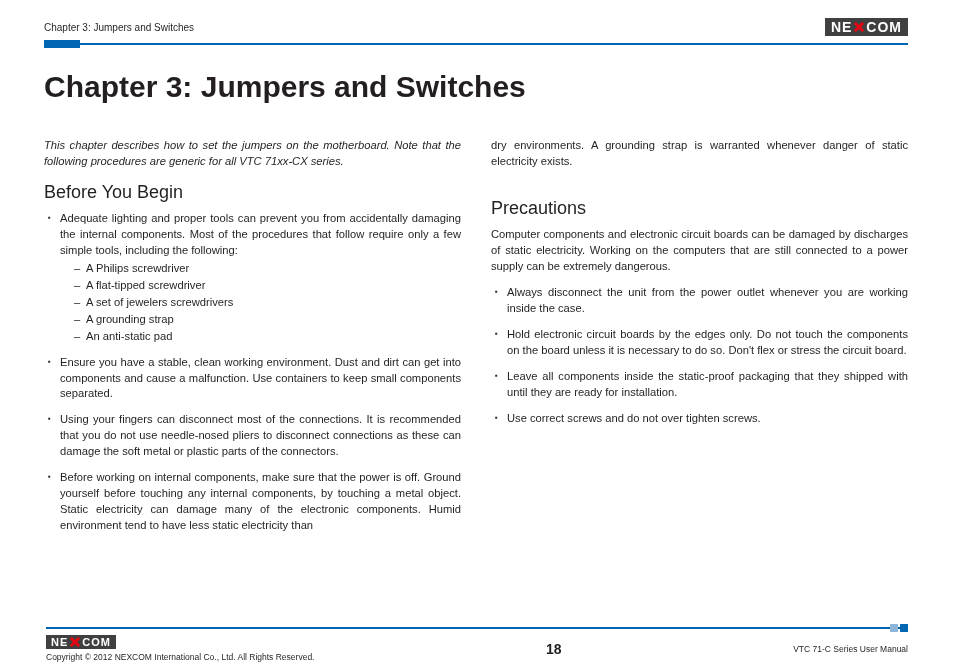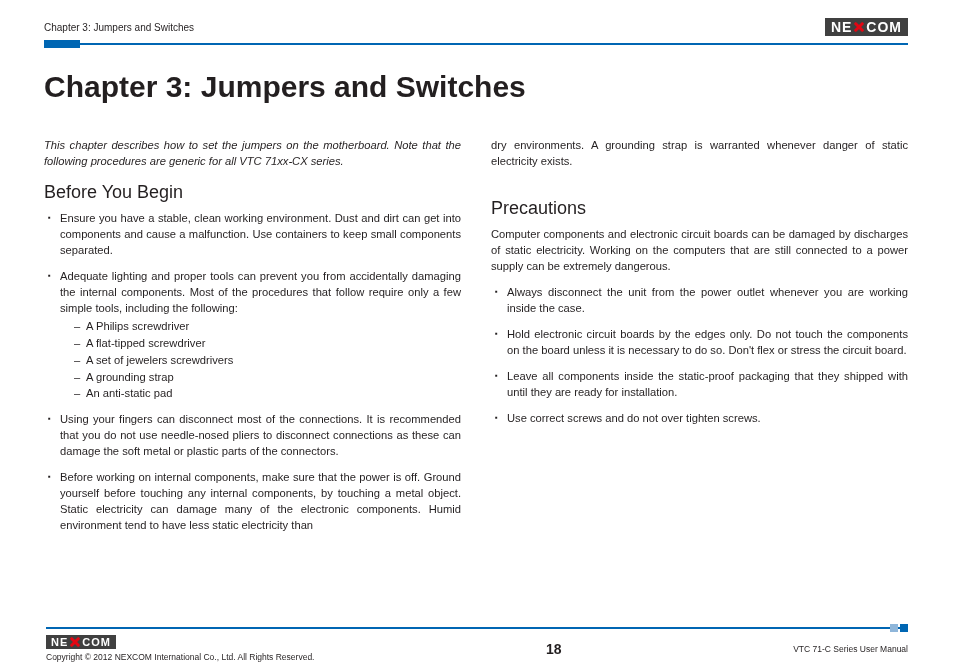--- a/index.html
+++ b/index.html
@@ -159,31 +159,31 @@
   <h1 class="chapter-title">Chapter 3: Jumpers and Switches</h1>
 
   <div class="columns">
 
     <div class="col">
       <p class="intro">This chapter describes how to set the jumpers on the motherboard. Note that the following procedures are generic for all VTC 71xx-CX series.</p>
 
       <h2 class="section">Before You Begin</h2>
 
       <ul class="bullets">
-        <li>Ensure you have a stable, clean working environment. Dust and dirt can get into components and cause a malfunction. Use containers to keep small components separated.</li>
         <li>
           <span>Adequate lighting and proper tools can prevent you from accidentally damaging the internal components. Most of the procedures that follow require only a few simple tools, including the following:</span>
           <ul class="dashes">
             <li>A Philips screwdriver</li>
             <li>A flat-tipped screwdriver</li>
             <li>A set of jewelers screwdrivers</li>
             <li>A grounding strap</li>
             <li>An anti-static pad</li>
           </ul>
         </li>
+        <li>Ensure you have a stable, clean working environment. Dust and dirt can get into components and cause a malfunction. Use containers to keep small components separated.</li>
         <li>Using your fingers can disconnect most of the connections. It is recommended that you do not use needle-nosed pliers to disconnect connections as these can damage the soft metal or plastic parts of the connectors.</li>
         <li>Before working on internal components, make sure that the power is off. Ground yourself before touching any internal components, by touching a metal object. Static electricity can damage many of the electronic components. Humid environment tend to have less static electricity than</li>
       </ul>
     </div>
 
     <div class="col">
       <p class="carry">dry environments. A grounding strap is warranted whenever danger of static electricity exists.</p>
 
       <h2 class="section">Precautions</h2>
 

